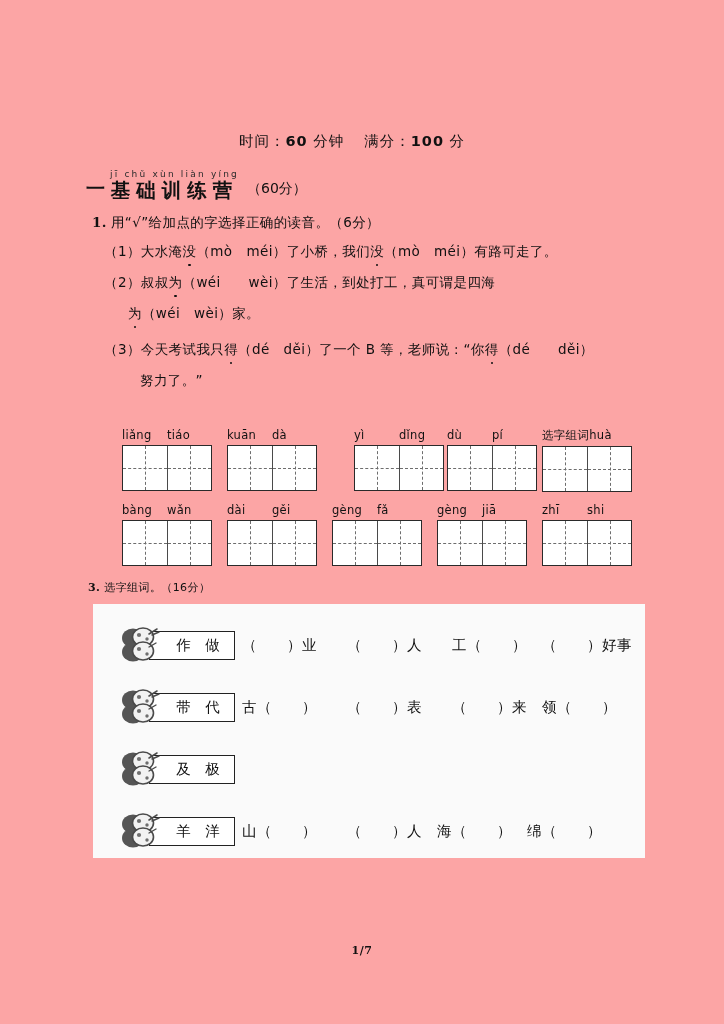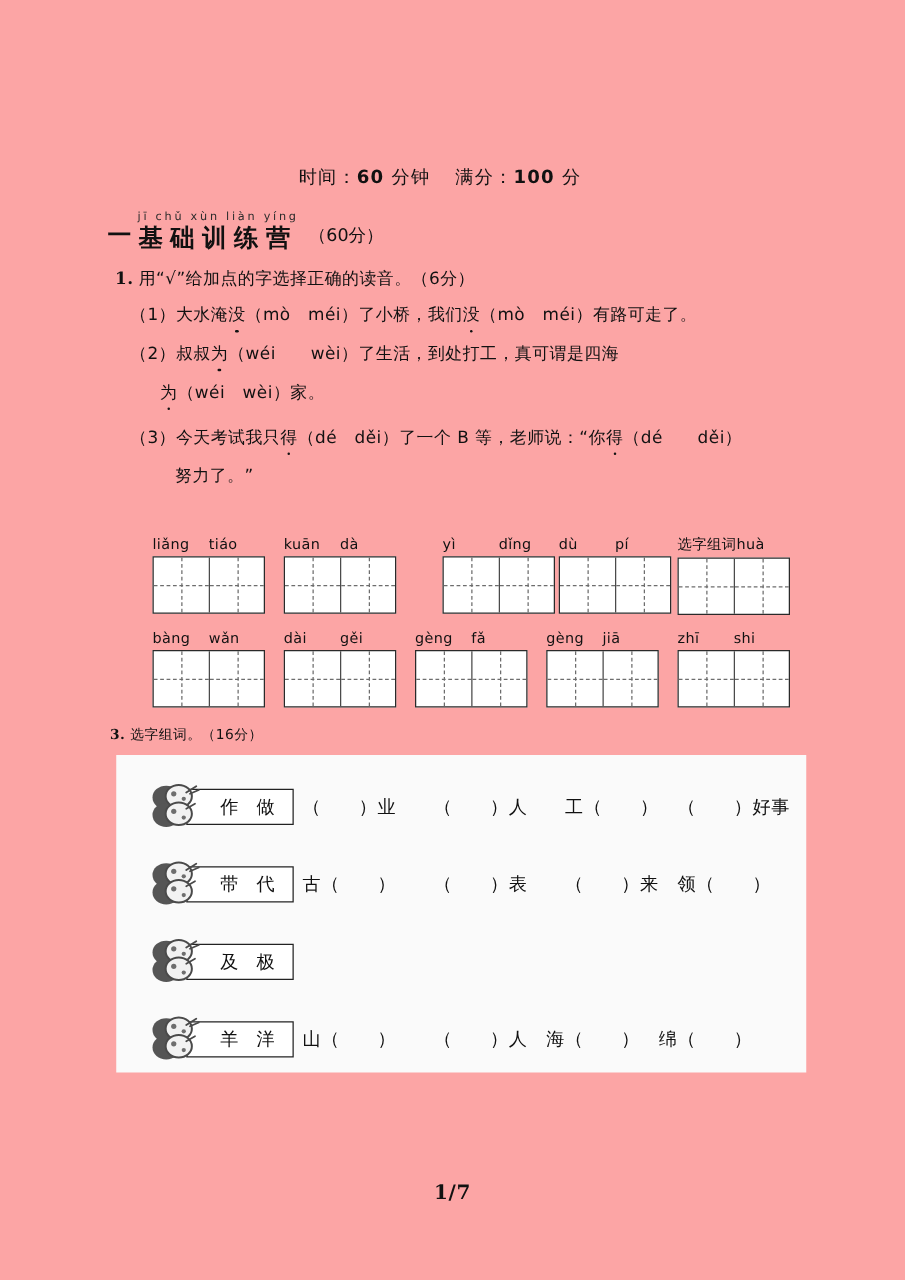--- a/index.html
+++ b/index.html
@@ -209,21 +209,21 @@
     letter-spacing: 0.5px;
   }
 
   
   .footer {
     position: absolute;
     top: 944px;
     left: 0;
     width: 724px;
     text-align: center;
-    font-size: 16px;
+    font-size: 11px;
     font-weight: 700;
     font-family: "DejaVu Serif", serif;
     color: #111;
     letter-spacing: 0.5px;
   }
 </style>
 </head>
 <body>
 
 <div class="page">

